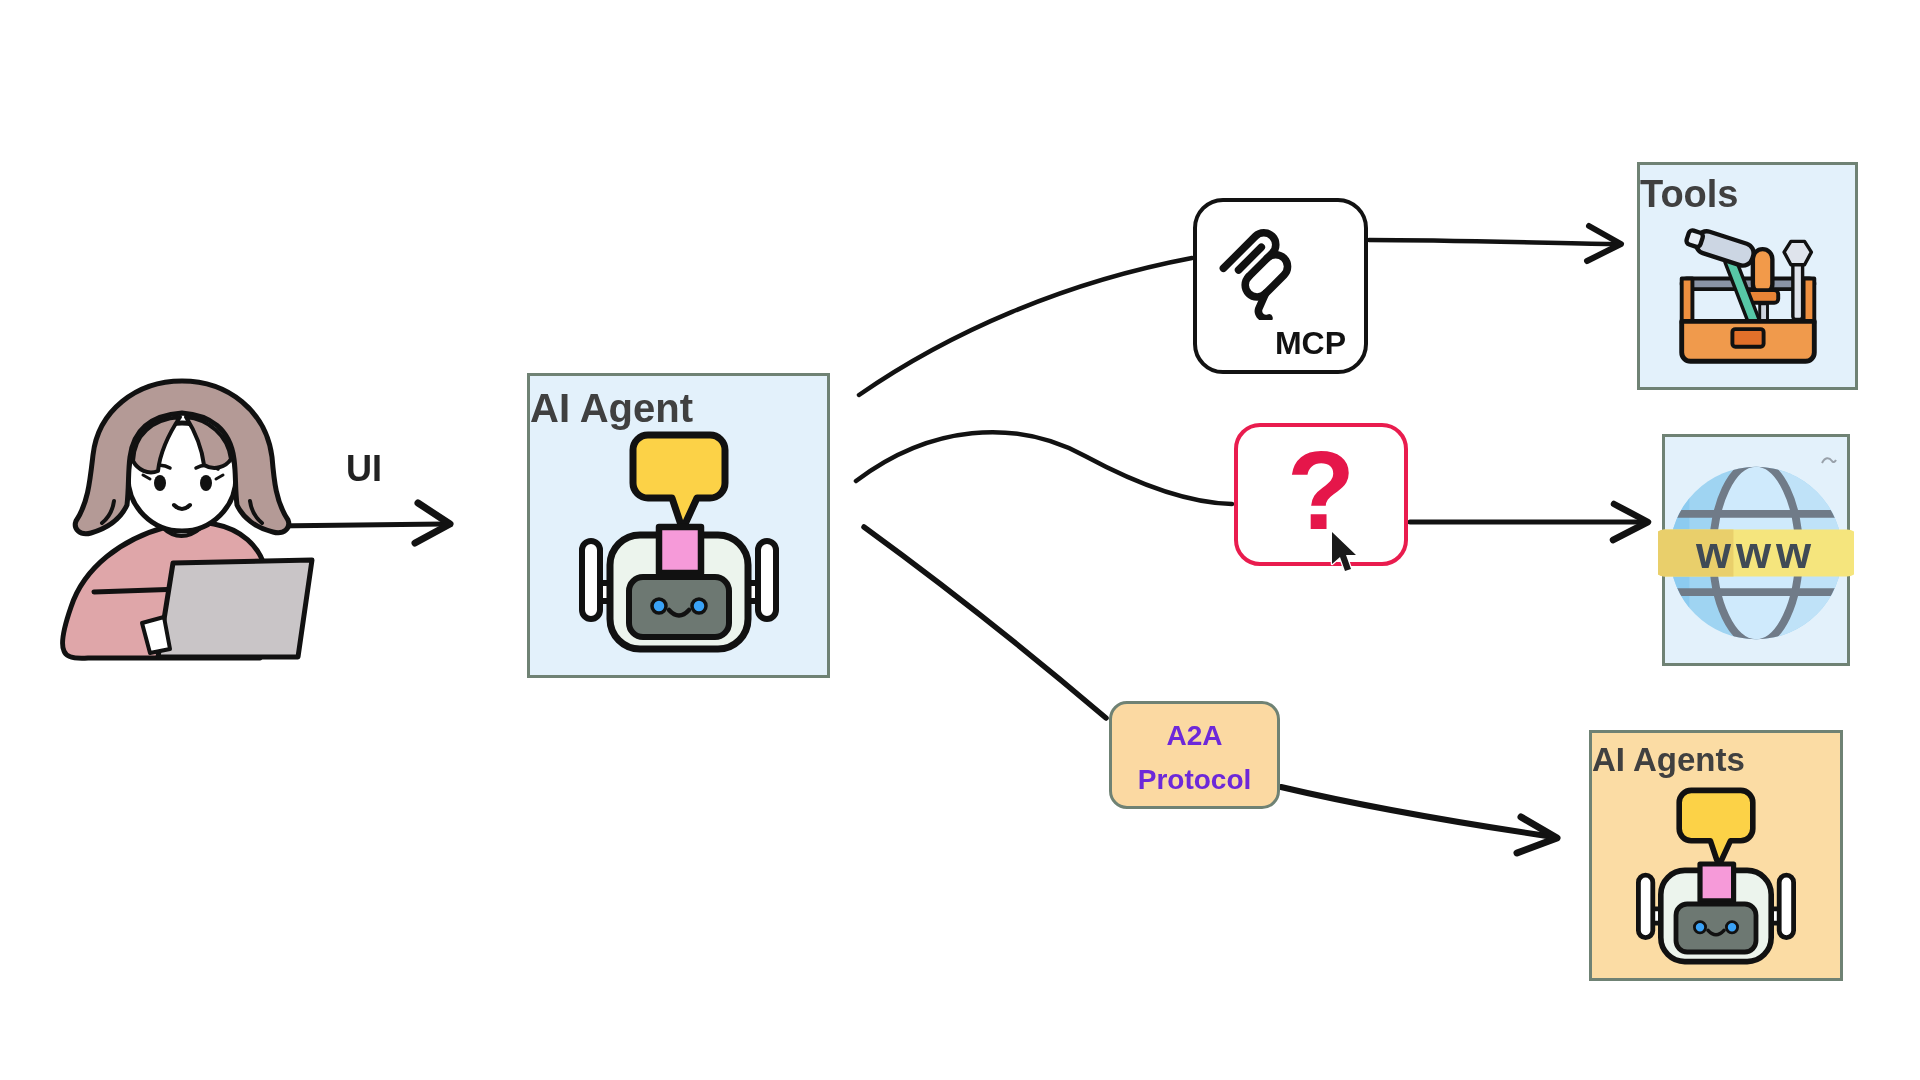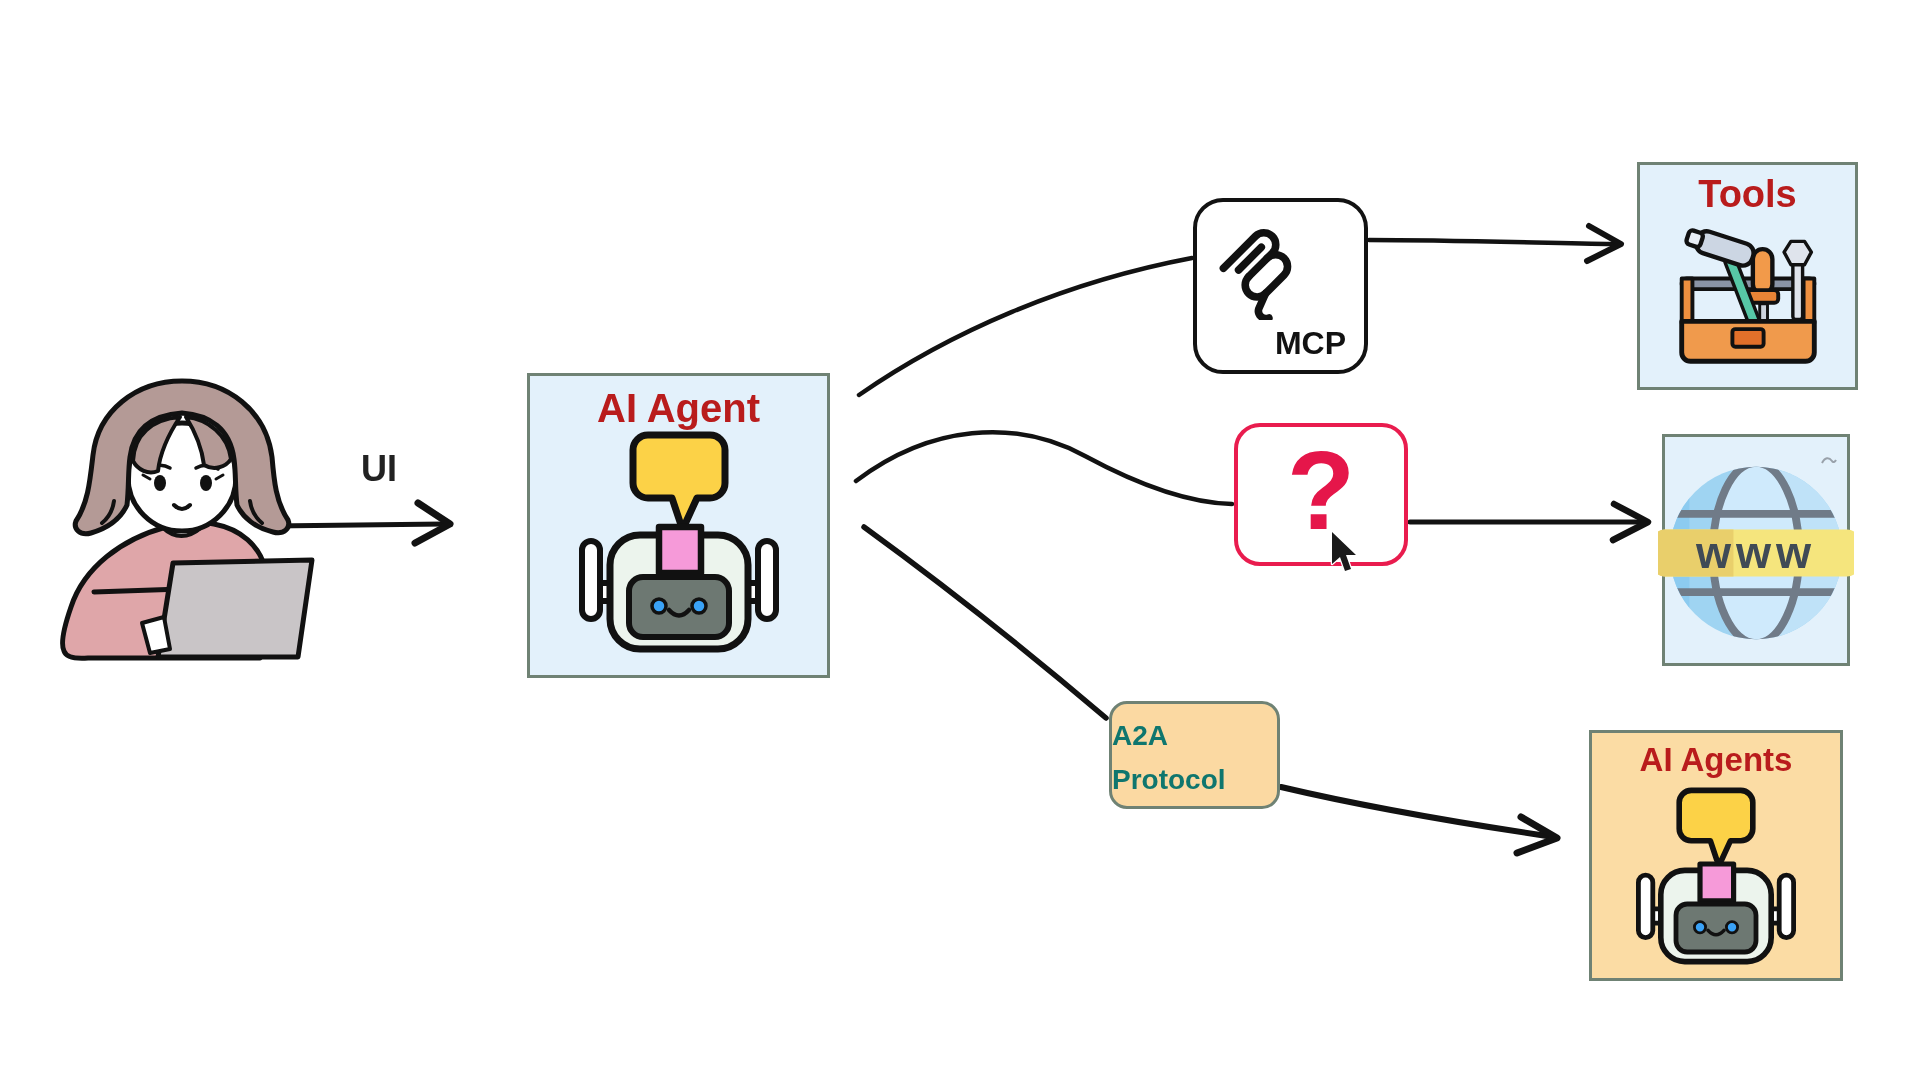--- a/index.html
+++ b/index.html
@@ -10,35 +10,35 @@
   .abs{position:absolute;box-sizing:border-box;}
   svg{display:block;}
   
   #connectors{left:0;top:0;width:1920px;height:1080px;pointer-events:none;z-index:1;}
   .node{z-index:2;}
   
   .panel{border:3px solid #6f8274;}
   .panel.blue{background:#e3f1fb;}
   .panel.peach{background:#fbd9a2;}
   .panel-title{
-    text-align:center;font-weight:bold;color:#b91c1c;letter-spacing:0;
+    font-weight:bold;color:#404040;letter-spacing:0;
     position:absolute;left:0;right:0;
   }
   
   .ui-label{font-size:36px;font-weight:bold;color:#222;}
   
   .mcp-box{background:#ffffff;border:4px solid #121212;border-radius:30px;}
   .mcp-label{position:absolute;right:18px;bottom:8px;font-size:32px;font-weight:bold;color:#121212;}
   
   .q-box{background:#ffffff;border:4px solid #e91c4e;border-radius:26px;
          display:flex;align-items:center;justify-content:center;}
   .q-mark{font-size:112px;font-weight:bold;color:#e5164a;line-height:1;transform:translateY(-4px);}
   
   .a2a-box{border-radius:18px;padding-top:10px;}
-  .a2a-line{font-size:28px;font-weight:bold;color:#0f766e;line-height:44px;}
+  .a2a-line{text-align:center;font-size:28px;font-weight:bold;color:#6d28d9;line-height:44px;}
   .icon-center{position:absolute;left:50%;transform:translateX(-50%);}
 </style>
 </head>
 <body>
 
 <div class="canvas">
 
   <svg width="0" height="0" style="position:absolute" aria-hidden="true">
     <defs>
       <symbol id="robot-symbol" viewBox="0 0 210 230">
@@ -98,21 +98,21 @@
       <path d="M152,6 C106,6 68,36 63,80 C60,106 58,128 46,146 C43,154 50,161 61,158 C78,153 91,143 97,130 C99,112 98,96 100,82 C104,52 124,40 152,38 C180,40 200,54 204,84 C206,98 205,114 207,130 C213,143 226,153 243,157 C254,160 261,153 258,145 C246,127 244,106 242,82 C236,36 198,6 152,6 Z" fill="#b49a96" stroke="#111" stroke-width="5"></path>
       <path d="M103,86 C104,60 122,44 150,42 C138,60 130,78 128,96 C118,100 108,95 103,86 Z" fill="#b49a96" stroke="#111" stroke-width="4"></path>
       <path d="M201,84 C198,60 178,44 156,42 C166,58 172,74 174,90 C184,96 196,92 201,84 Z" fill="#b49a96" stroke="#111" stroke-width="4"></path>
       <path d="M84,126 Q82,140 72,148" stroke="#111" stroke-width="4" fill="none"></path>
       <path d="M220,126 Q222,140 232,148" stroke="#111" stroke-width="4" fill="none"></path>
       <path d="M143,188 L282,185 L268,282 L128,282 Z" fill="#c9c5c7" stroke="#111" stroke-width="5"></path>
       <path d="M112,248 L134,242 L140,274 L120,278 Z" fill="#ffffff" stroke="#111" stroke-width="4"></path>
     </g>
   </svg>
 
-  <div class="abs node ui-label" style="left:344px;top:448px;width:70px;text-align:center;">UI</div>
+  <div class="abs node ui-label" style="left:312px;top:448px;width:70px;text-align:right;">UI</div>
 
   <div class="abs node panel blue" style="left:527px;top:373px;width:303px;height:305px;">
     <div class="panel-title" style="top:10px;font-size:40px;">AI Agent</div>
     <svg class="icon-center" style="top:50px;width:210px;height:232px;" viewBox="0 0 210 230">
       <use href="#robot-symbol"></use>
     </svg>
   </div>
 
   <div class="abs node mcp-box" style="left:1193px;top:198px;width:175px;height:176px;">
     <svg class="abs" style="left:18px;top:12px;width:80px;height:106px;" viewBox="0 0 95 125">

